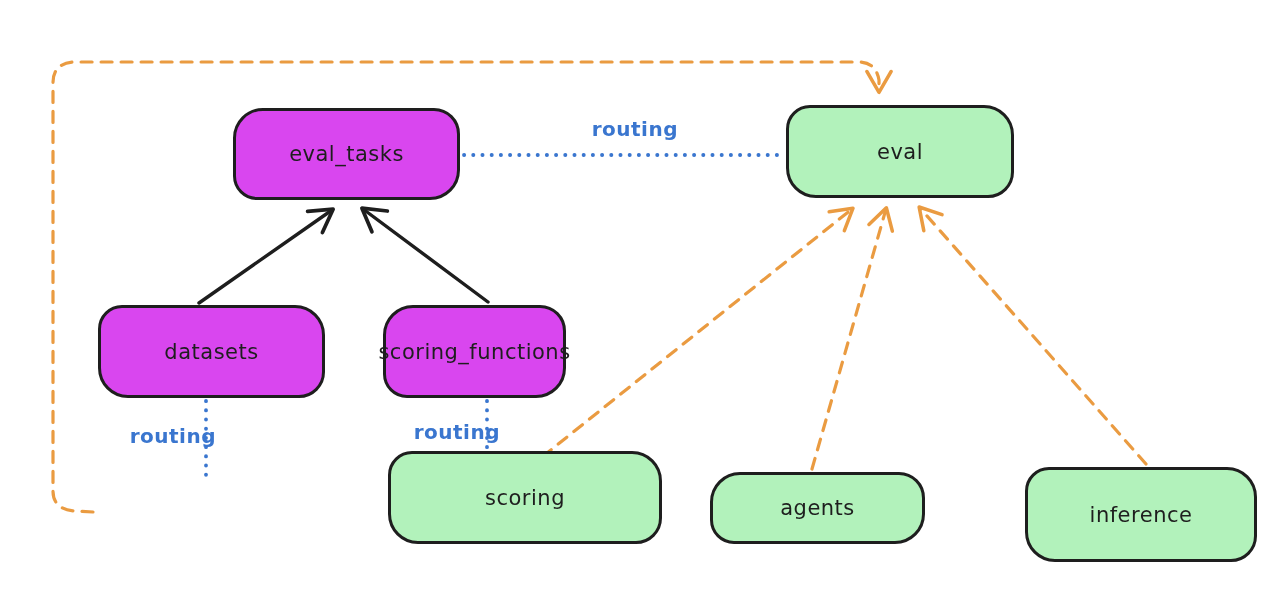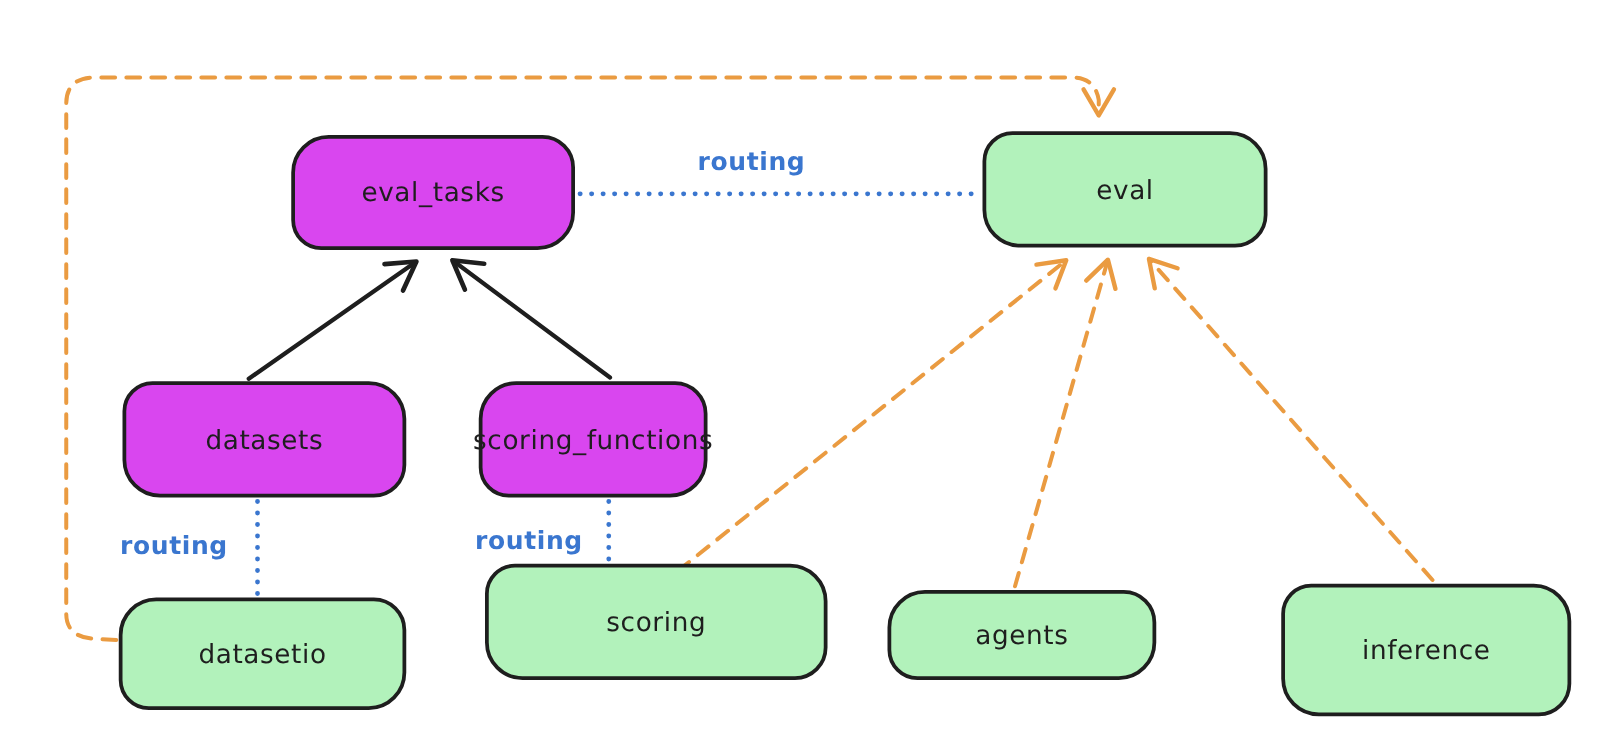--- a/index.html
+++ b/index.html
@@ -23,21 +23,21 @@
   .node-blue{background:#d946ef;}
   .node-green{background:#b2f2bb;}
   .r1{border-radius:30px 26px 30px 24px;}
   .r2{border-radius:24px 30px 26px 30px;}
   .edge-label{
     position:absolute;
     color:#3a76cf;
     font-size:20px;
     font-weight:700;
     letter-spacing:0.5px;
-    text-align:left;
+    text-align:right;
     white-space:nowrap;
   }
 </style>
 </head>
 <body>
 
 <div class="canvas">
 
   <svg class="edges" width="1280" height="596" viewBox="0 0 1280 596" fill="none" xmlns="http://www.w3.org/2000/svg">
     <defs>
@@ -71,33 +71,30 @@
   </div>
 
   <div class="node node-blue r2" style="left:98px;top:305px;width:227px;height:93px;">
     <span>datasets</span>
   </div>
 
   <div class="node node-blue r1" style="left:383px;top:305px;width:183px;height:93px;">
     <span>scoring_functions</span>
   </div>
 
-  <div class="node node-green r1" style="left:95px;top:478px;width:230px;height:90px;">
-    <span>datasetio</span>
-  </div>
 
   <div class="node node-green r2" style="left:388px;top:451px;width:274px;height:93px;">
     <span>scoring</span>
   </div>
 
   <div class="node node-green r1" style="left:710px;top:472px;width:215px;height:72px;">
     <span>agents</span>
   </div>
 
-  <div class="node node-green r2" style="left:1025px;top:467px;width:232px;height:106px;">
+  <div class="node node-green r2" style="left:1025px;top:467px;width:232px;height:95px;">
     <span>inference</span>
   </div>
 
   <div class="edge-label" style="left:558px;top:117px;width:120px;">routing</div>
   <div class="edge-label" style="left:96px;top:424px;width:120px;">routing</div>
   <div class="edge-label" style="left:380px;top:420px;width:120px;">routing</div>
 
 </div>
 
 </body></html>

